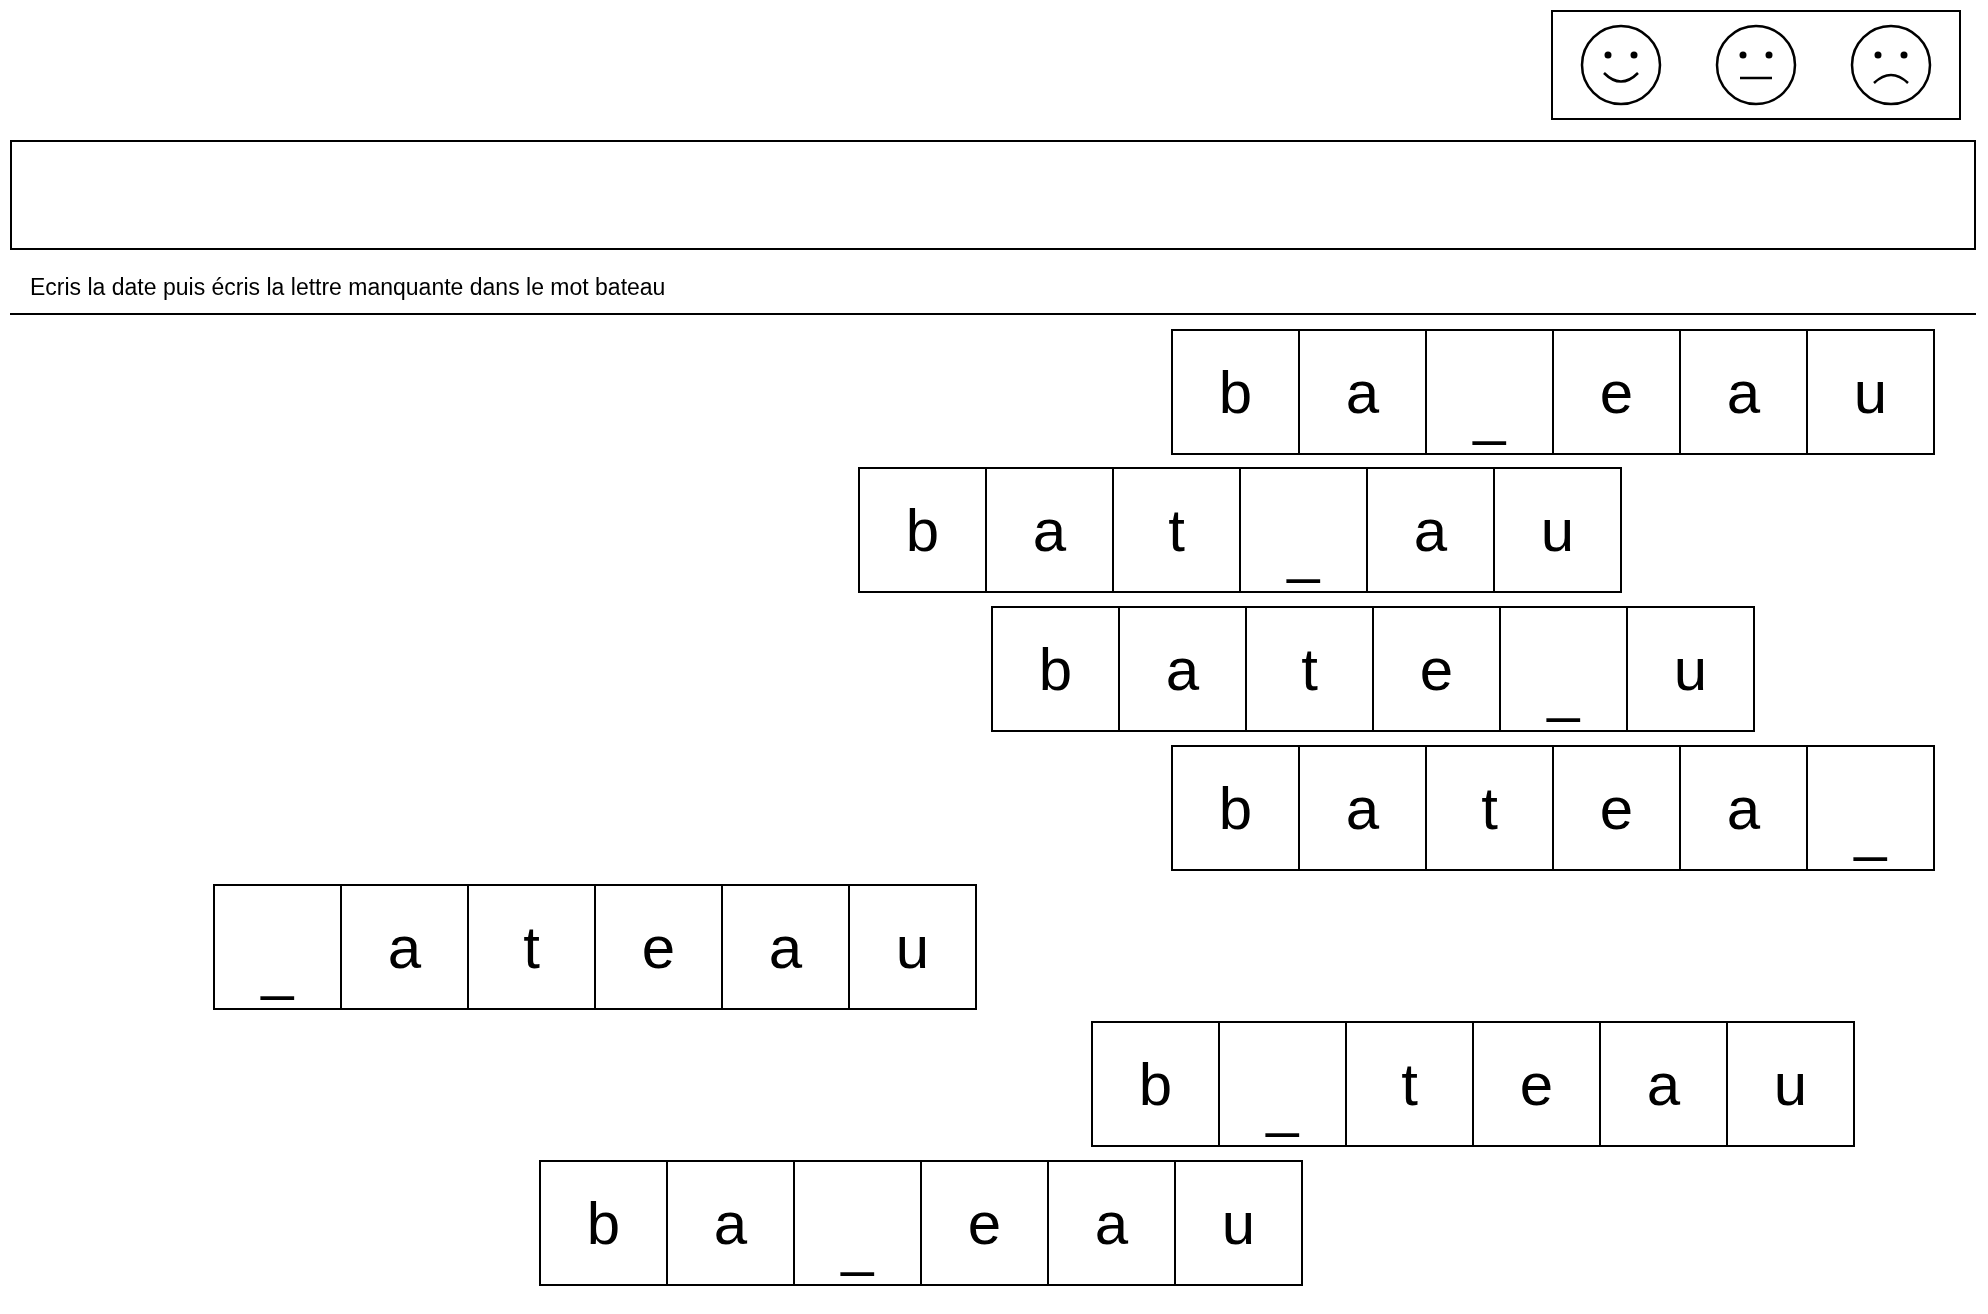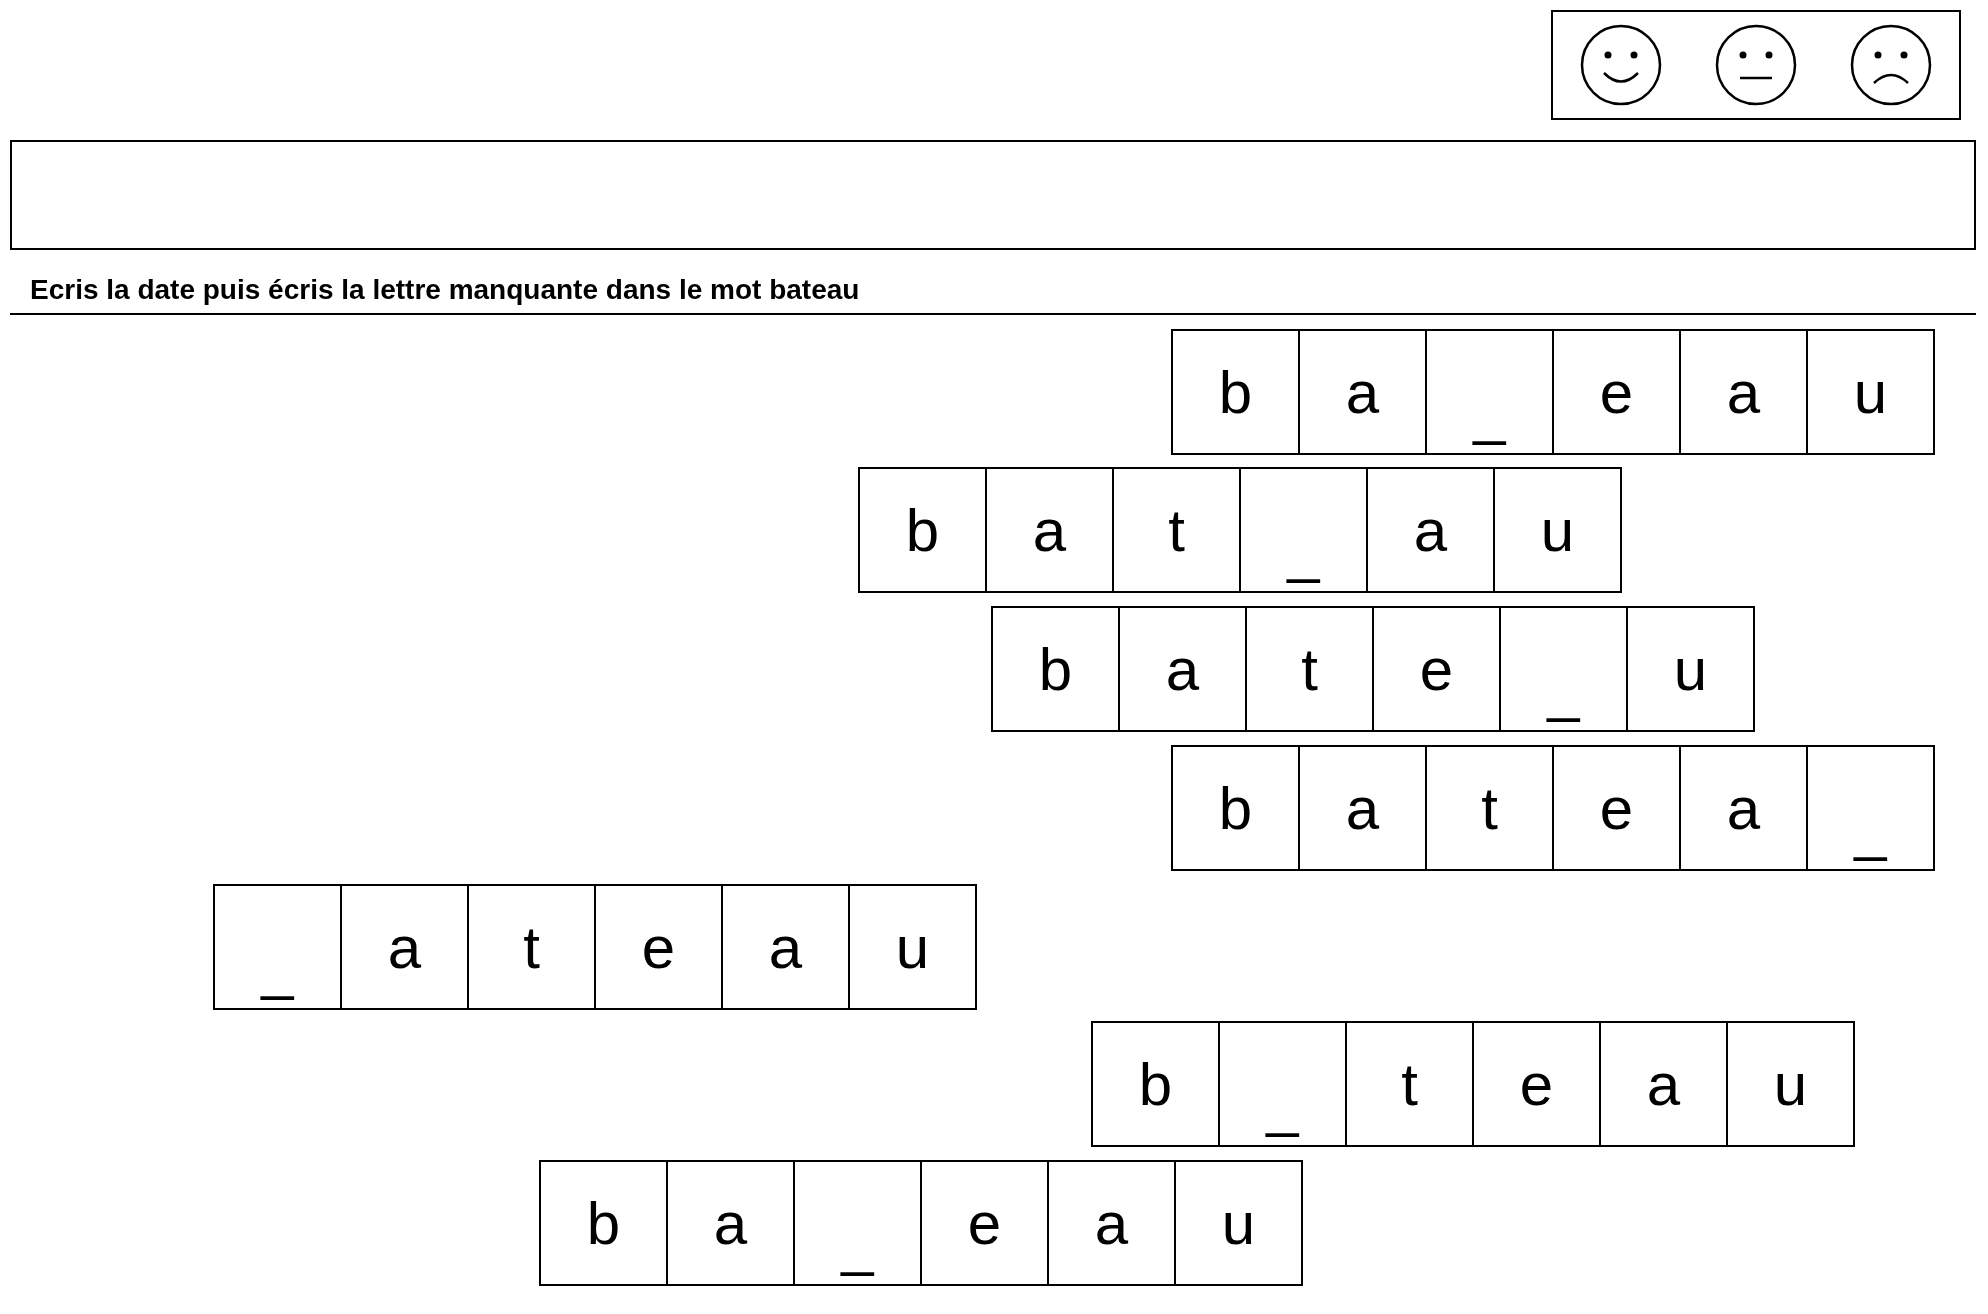--- a/index.html
+++ b/index.html
@@ -42,22 +42,22 @@
     height: 110px;
     border: 2px solid #000;
     box-sizing: border-box;
   }
 
   
   .instruction {
     position: absolute;
     left: 30px;
     top: 274px;
-    font-size: 28px;
-    font-weight: bold;
+    font-size: 23px;
+    font-weight: normal;
     color: #000;
     white-space: nowrap;
   }
   .rule {
     position: absolute;
     left: 10px;
     top: 313px;
     width: 1966px;
     height: 0;
     border-top: 2px solid #000;

